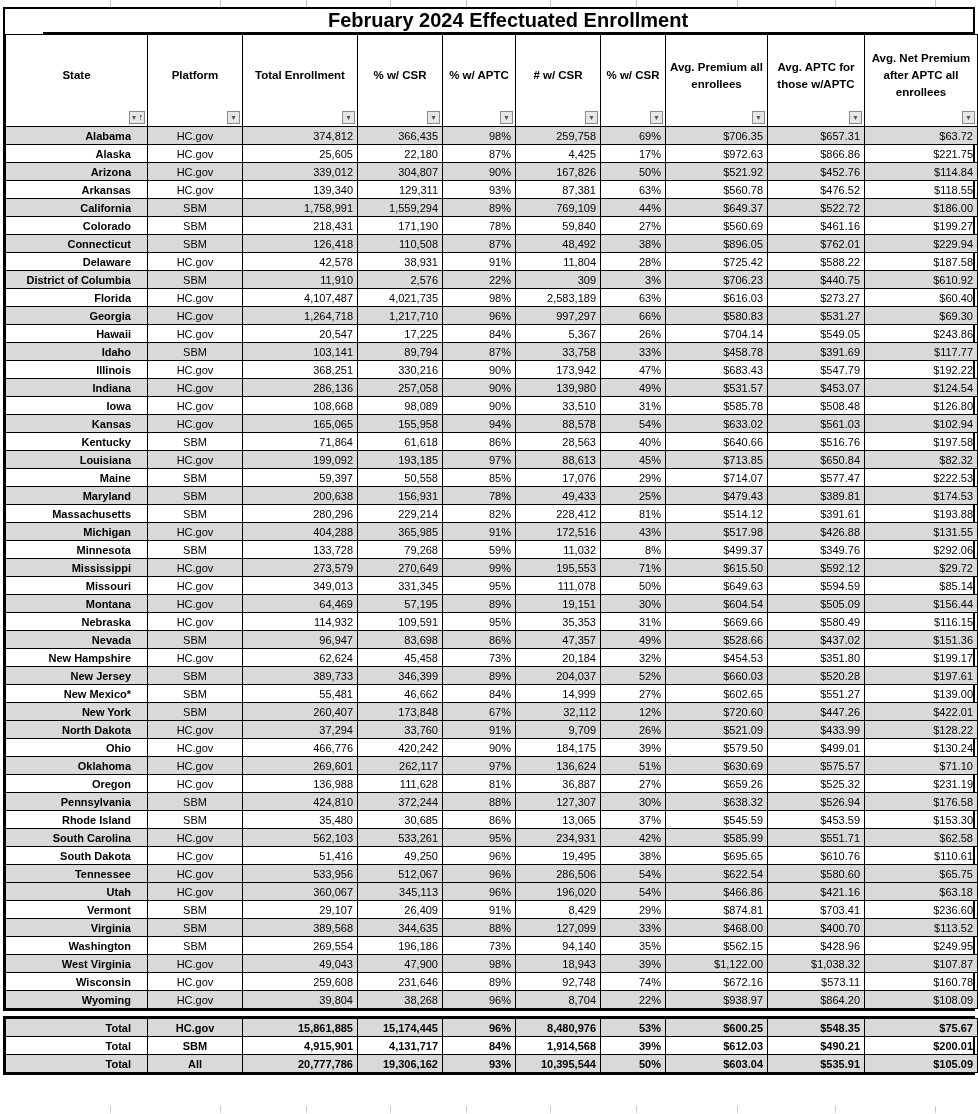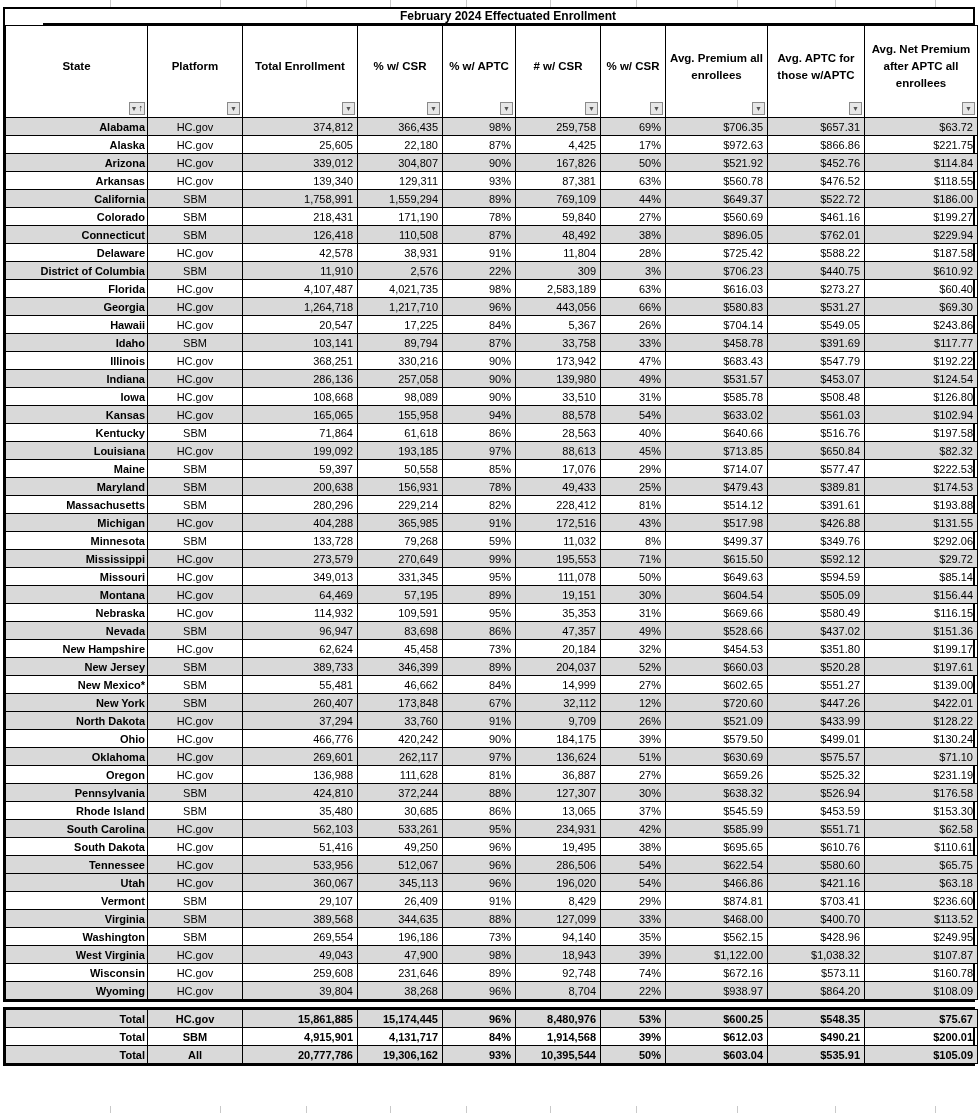--- a/index.html
+++ b/index.html
@@ -17,24 +17,24 @@
   .edge-stubs.bottom { top: 1106px; }
   .edge-stubs .stub { position: absolute; top: 0; width: 1px; height: 7px; background: #c9c9c9; }
 
   .block {
     margin: 0 3px;
     border: 2px solid #000;
     background: #fff;
   }
   .main-block { margin-top: 7px; }
   .title-row {
-    height: 16px;
+    height: 25px;
     border-bottom: 2px solid #000;
     display: flex; align-items: center; justify-content: center;
-    font-weight: bold; font-size: 12px; margin-left: 38px;
+    font-weight: bold; font-size: 20px; margin-left: 38px;
   }
   table {
     border-collapse: collapse;
     table-layout: fixed;
     width: 100%;
   }
   col.c0 { width: 142px; } col.c1 { width: 95px;  } col.c2 { width: 115px; }
   col.c3 { width: 85px;  } col.c4 { width: 73px;  } col.c5 { width: 85px;  }
   col.c6 { width: 65px;  } col.c7 { width: 102px; } col.c8 { width: 97px;  }
   col.c9 { width: 113px; }
@@ -60,21 +60,21 @@
   }
   .filter-btn .sort-up { font-size: 9px; color: #111; margin-left: 1px; }
 
   tbody td {
     height: 18px;
     font-size: 11px;
     padding: 0 4px;
   }
   td.al-right  { text-align: right; }
   td.al-center { text-align: center; }
-  td.col-state { font-weight: bold; padding-right: 2px; }
+  td.col-state { font-weight: bold; padding-right: 16px; }
   tr.shaded td { background: #d9d9d9; }
 
   .gap { height: 5px; }
   .totals-block td { font-weight: bold; }
 
 </style>
 </head>
 <body>
 
 <div class="edge-stubs top">
@@ -260,21 +260,21 @@
           <td class="al-right">$616.03</td>
           <td class="al-right">$273.27</td>
           <td class="al-right">$60.40</td>
         </tr>
         <tr class="shaded">
           <td class="al-right col-state">Georgia</td>
           <td class="al-center">HC.gov</td>
           <td class="al-right">1,264,718</td>
           <td class="al-right">1,217,710</td>
           <td class="al-right">96%</td>
-          <td class="al-right">443,056</td>
+          <td class="al-right">997,297</td>
           <td class="al-right">66%</td>
           <td class="al-right">$580.83</td>
           <td class="al-right">$531.27</td>
           <td class="al-right">$69.30</td>
         </tr>
         <tr>
           <td class="al-right col-state">Hawaii</td>
           <td class="al-center">HC.gov</td>
           <td class="al-right">20,547</td>
           <td class="al-right">17,225</td>

